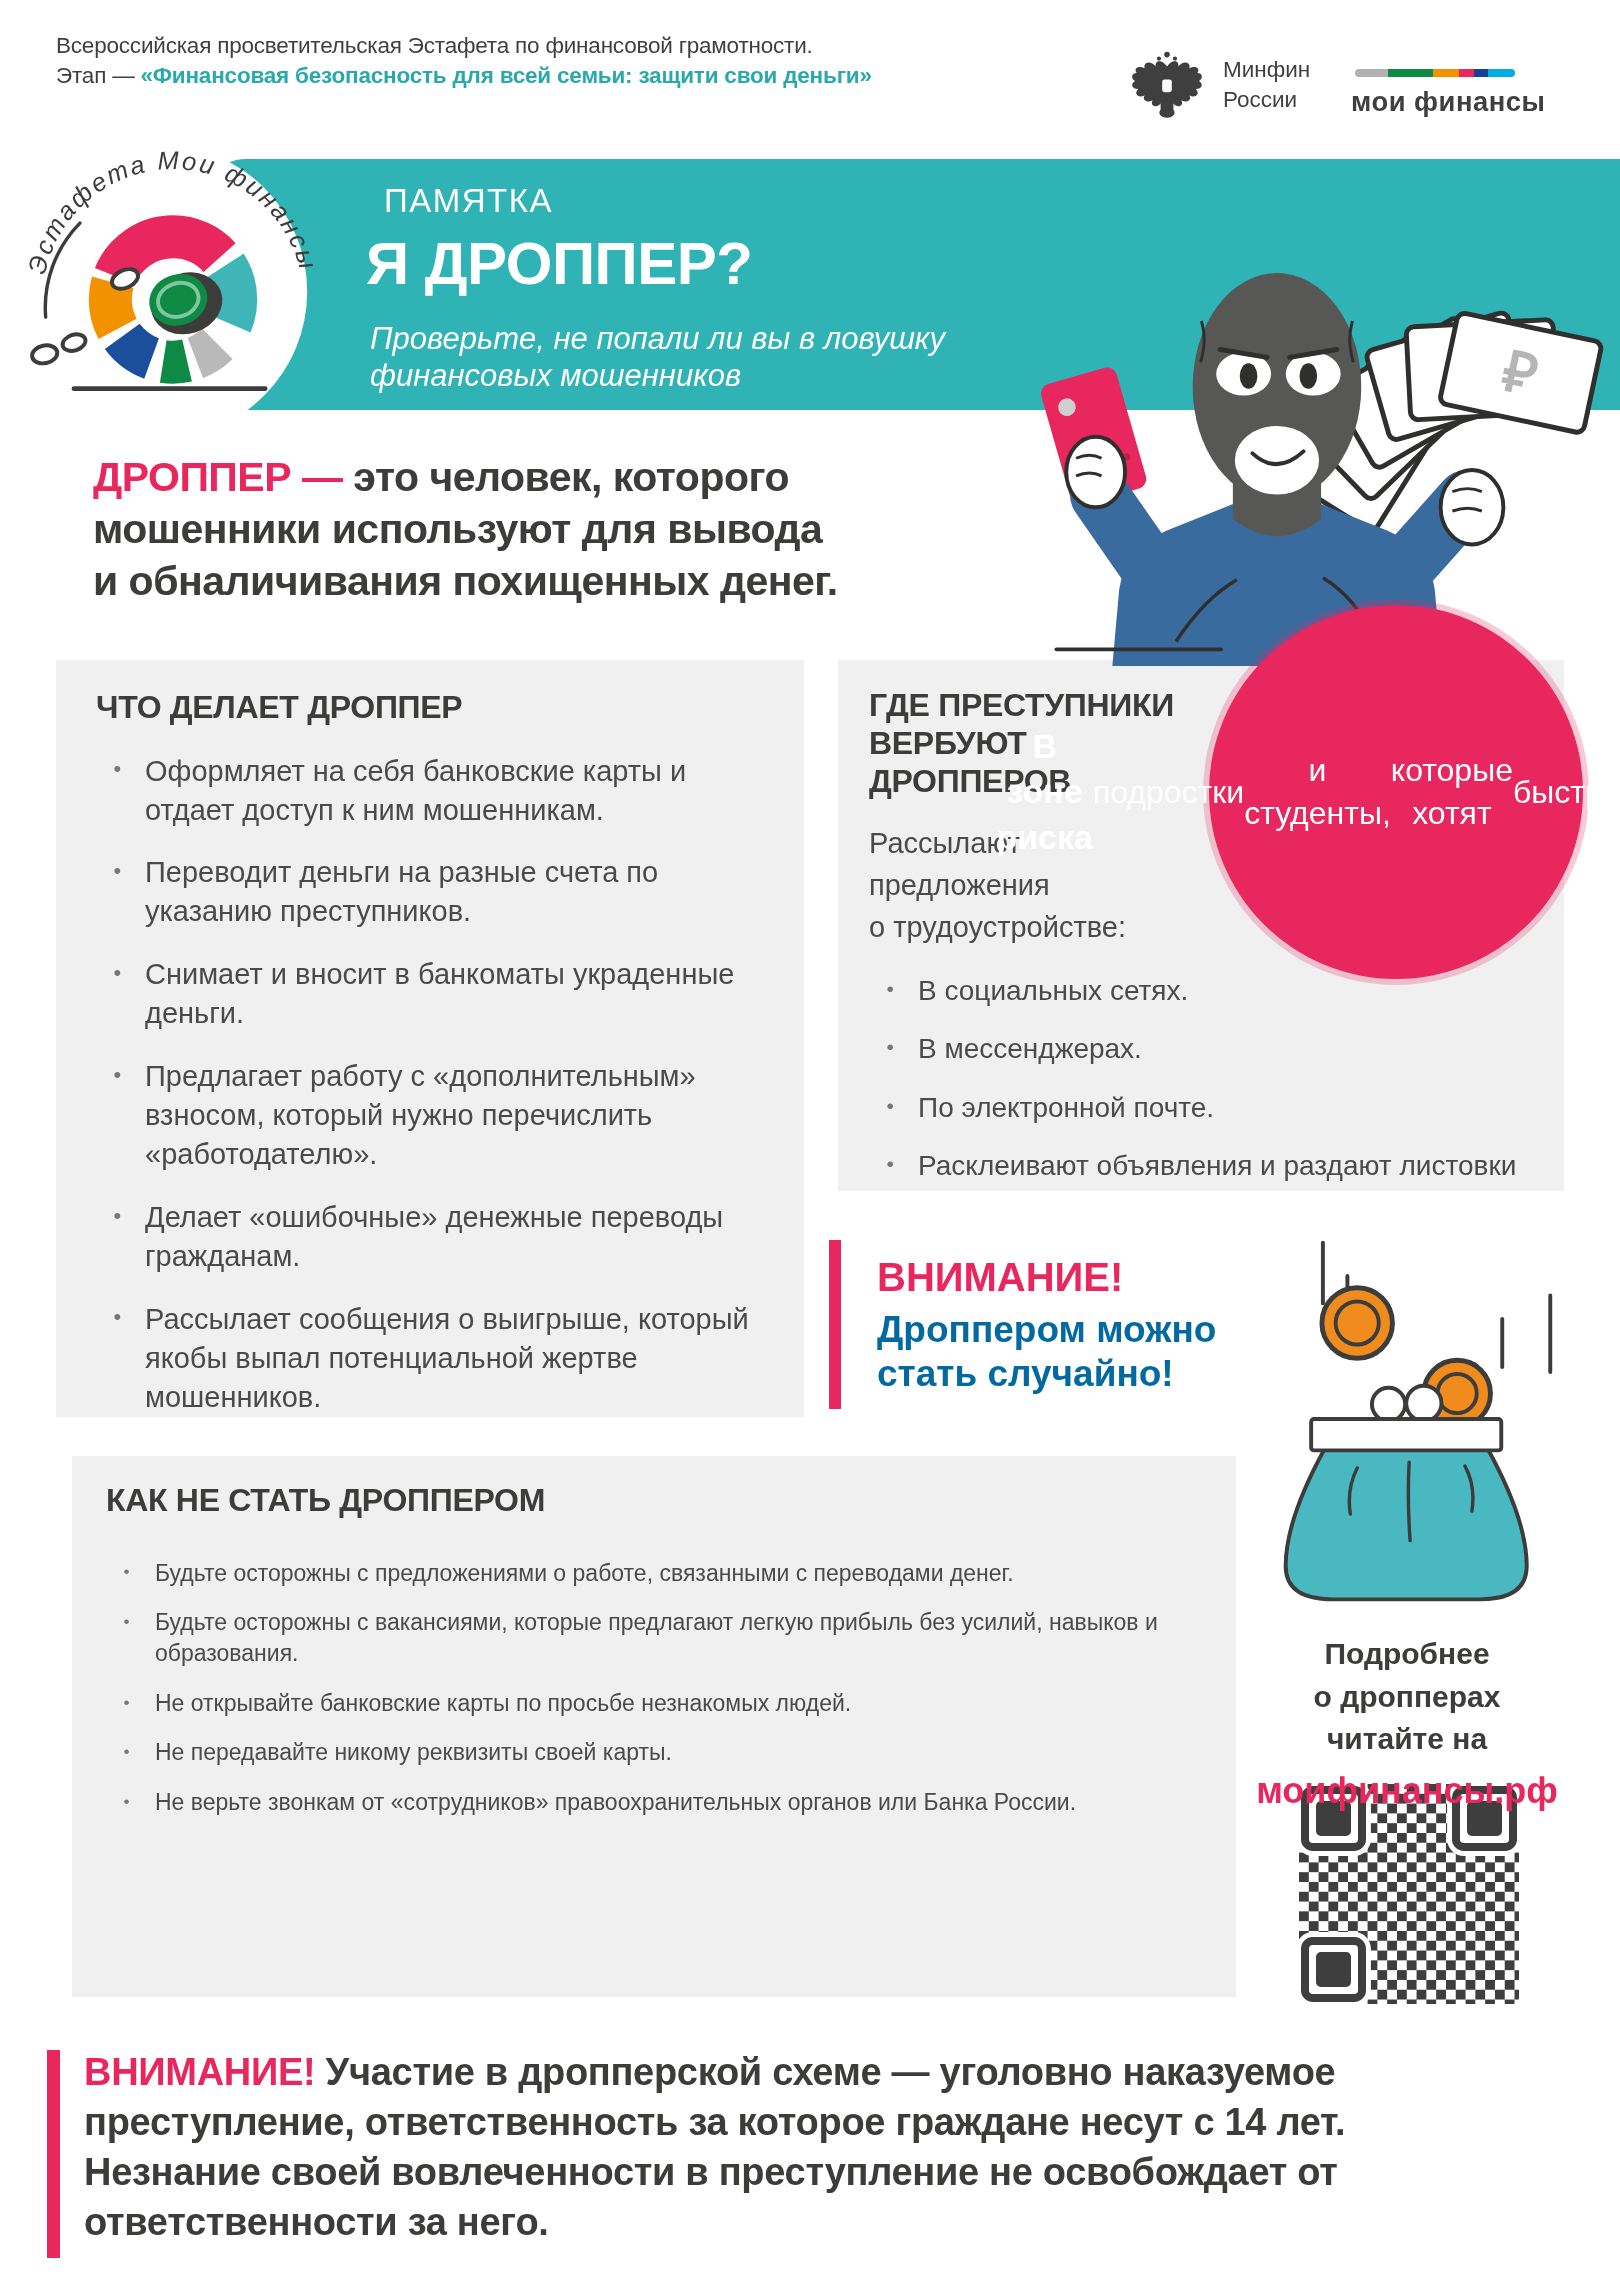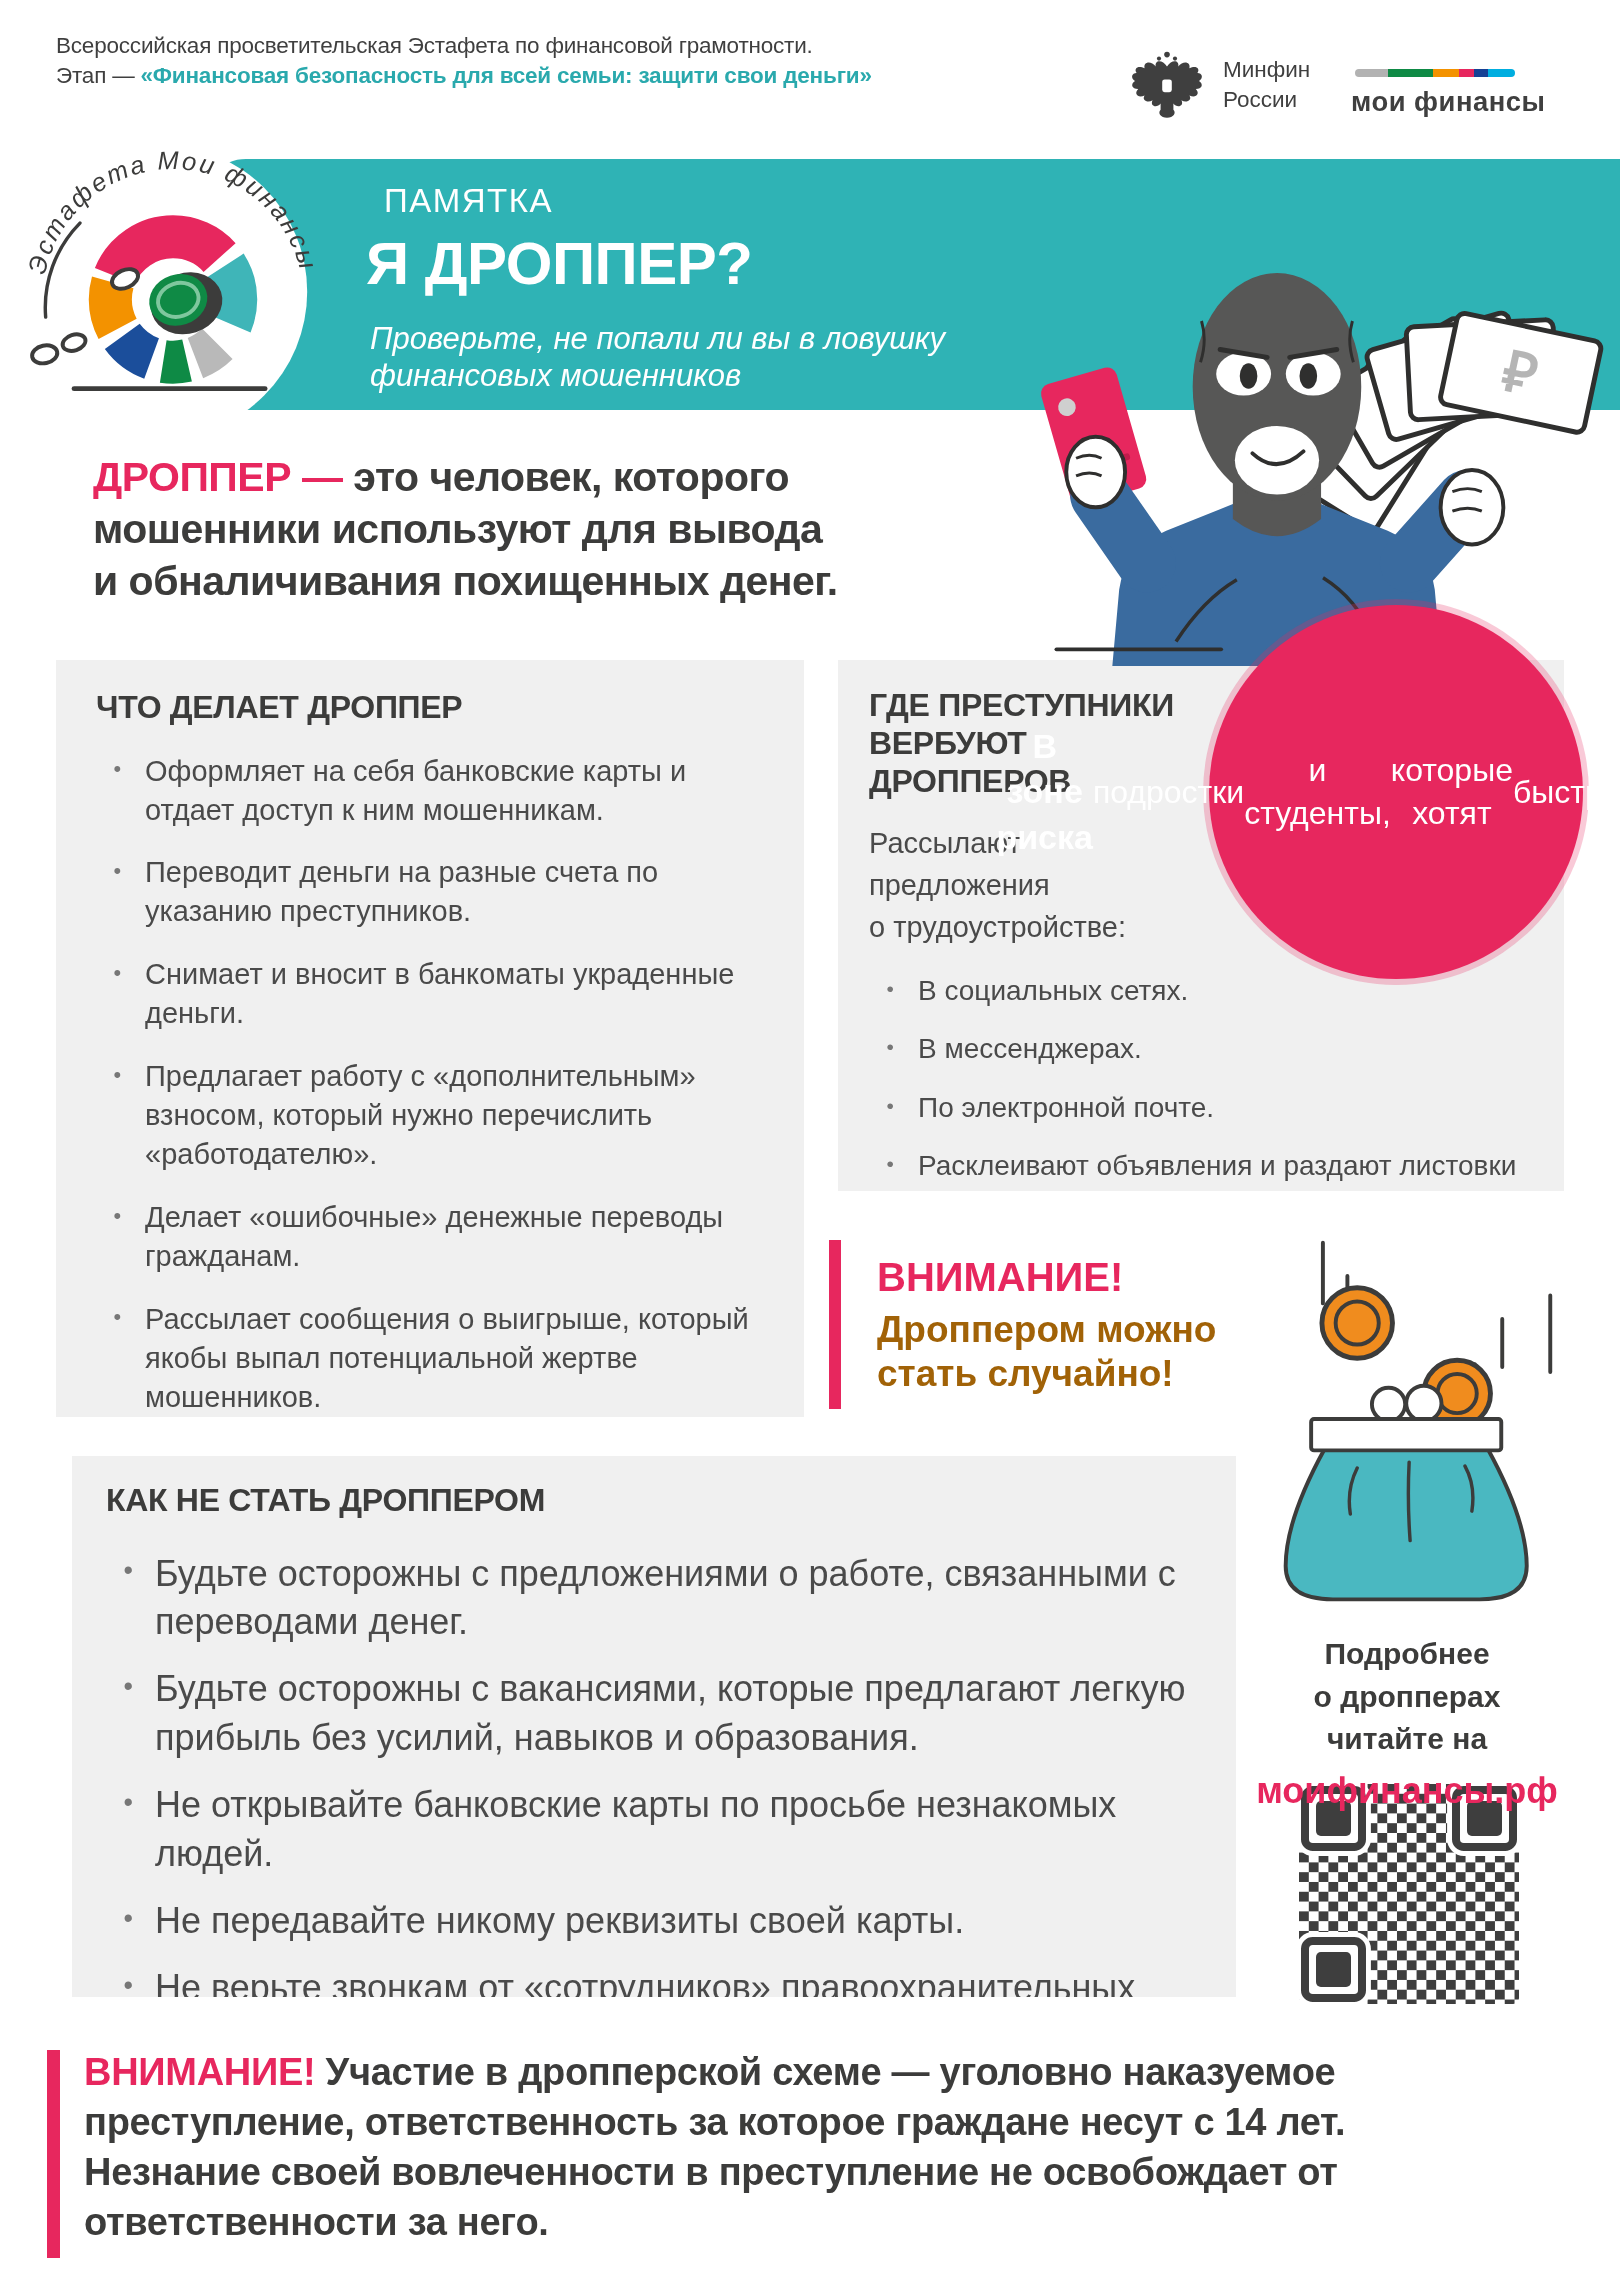--- a/index.html
+++ b/index.html
@@ -44,24 +44,24 @@
   
   .badge{left:1209px;top:605px;width:374px;height:374px;border-radius:50%;background:#E7275E;color:#fff;
     display:flex;flex-direction:row;justify-content:center;align-items:center;text-align:center;
     font-size:32px;line-height:1.33;z-index:5;box-shadow:0 0 0 5.9px rgba(231,39,94,.25)}
   .badge .bt{font-weight:800;font-size:34px}
 
   
   .att1-bar{left:829px;top:1240px;width:11.8px;height:169px;background:#E7275E}
   .att1{left:877px;top:1255px}
   .att1 .lbl{font-size:40px;font-weight:800;color:#E7275E}
-  .att1 .txt{font-size:37px;font-weight:800;color:#a16207;line-height:1.2;margin-top:7.8px}
+  .att1 .txt{font-size:37px;font-weight:800;color:#0369a1;line-height:1.2;margin-top:7.8px}
 
   .box-how{left:72px;top:1456px;width:1164px;height:541px;padding:25.5px 44px 0 34px}
-  .box-how ul{margin-top:31px;font-size:36px}
+  .box-how ul{margin-top:39px;font-size:23px}
   .box-how li{margin-bottom:18.6px}
 
   
   .more{left:1221px;top:1633px;width:372px;text-align:center;font-size:30px;font-weight:700;line-height:1.42;color:#3C3C3B;z-index:2}
   .more .lnk{font-size:36px;font-weight:800;color:#E7275E;margin-top:3.9px}
   .qr{left:1299px;top:1784px;width:220px;height:220px;background-color:#fff;
     background-image:repeating-conic-gradient(#3E3E3E 0% 25%, #ffffff 0% 50%);background-size:19.6px 19.6px;border-radius:5.9px}
   .finder{position:absolute;width:49px;height:49px;border:8.8px solid #3E3E3E;border-radius:11.8px;background:#fff;box-shadow:0 0 0 4.9px #fff}
   .finder::after{content:"";position:absolute;inset:6.9px;background:#3E3E3E;border-radius:4.9px}
   .finder.tl{left:2px;top:2px}.finder.tr{right:2px;top:2px}.finder.bl{left:2px;bottom:2px}

